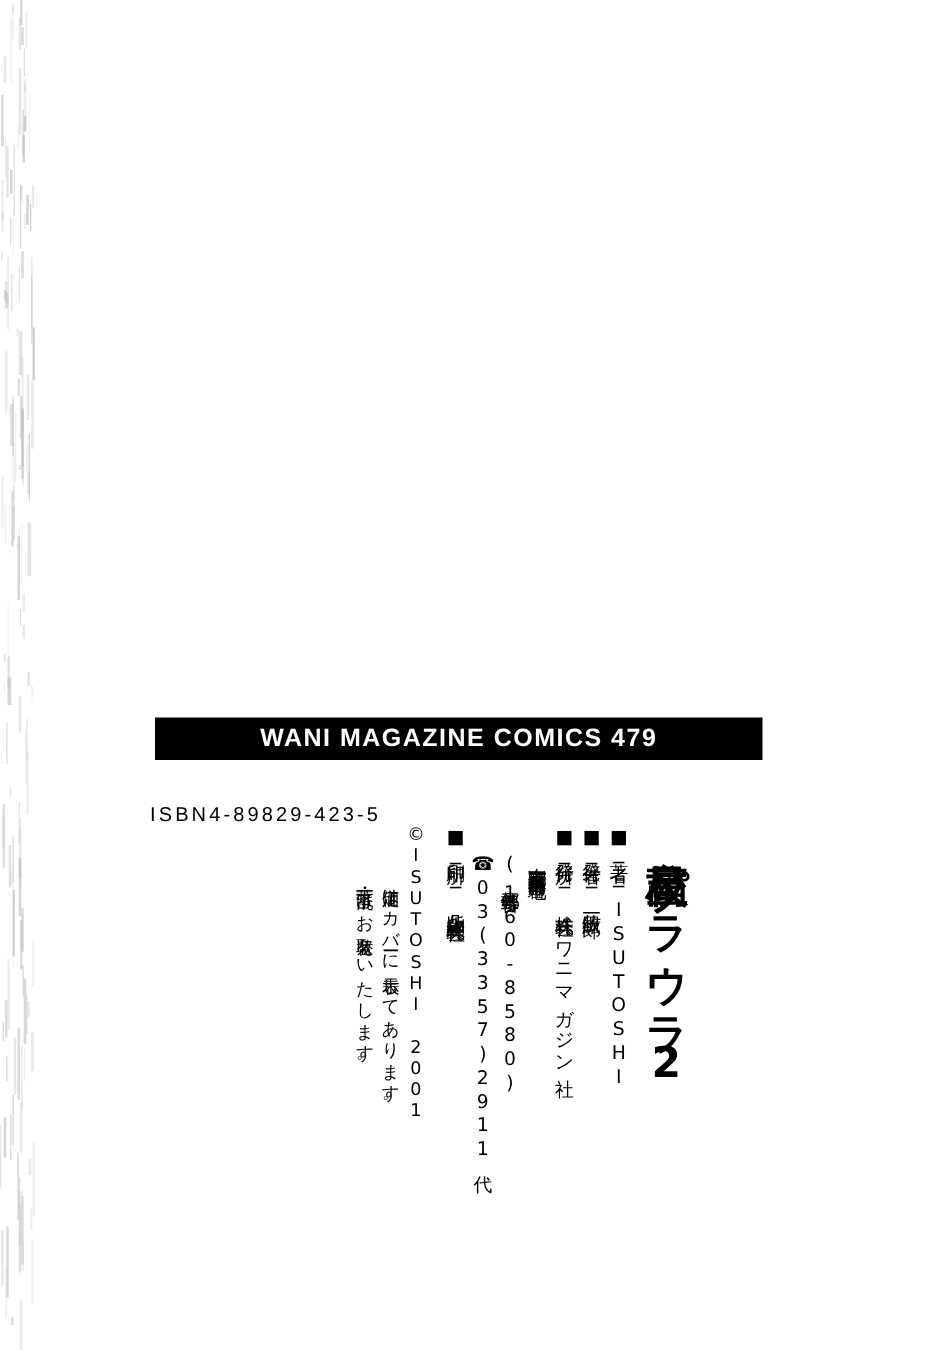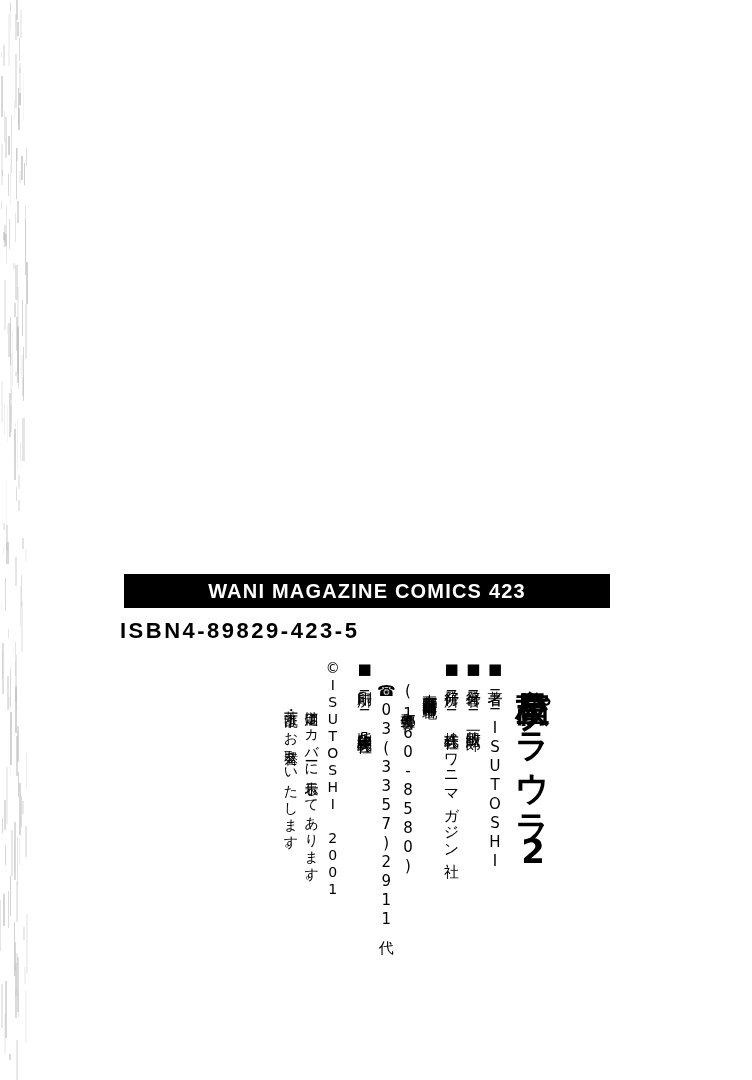--- a/index.html
+++ b/index.html
@@ -44,25 +44,25 @@
     justify-content: center;
     letter-spacing: 1.2px;
     font-size: 20px;
     font-weight: 700;
     font-family: "Liberation Sans", sans-serif;
   }
 
   .isbn {
     position: absolute;
     left: 120px;
-    top: 618px;
-    font-size: 22px;
+    top: 644px;
+    font-size: 16px;
     letter-spacing: 2.5px;
     font-family: "Liberation Sans", sans-serif;
-    font-weight: 700;
+    font-weight: 400;
     white-space: nowrap;
   }
 
   
   .vertical-block {
     position: absolute;
     left: 150px;
     top: 660px;
     width: 400px;
     height: 330px;
@@ -248,21 +248,21 @@
     <i class="streak" style="left: 21.1px; top: 601.4px; width: 2px; height: 50.9px; opacity: 0.28;"></i>
     <i class="streak" style="left: 9.9px; top: 875.7px; width: 1.4px; height: 40px; opacity: 0.72;"></i>
     <i class="streak" style="left: 16.4px; top: 147.6px; width: 1.9px; height: 13.6px; opacity: 0.42;"></i>
     <i class="streak" style="left: 4.8px; top: 844.5px; width: 1px; height: 20.5px; opacity: 0.63;"></i>
     <i class="streak" style="left: 18.3px; top: 107.5px; width: 1.3px; height: 22.5px; opacity: 0.69;"></i>
     <i class="streak" style="left: 6.5px; top: 324.6px; width: 1px; height: 9.1px; opacity: 0.24;"></i>
     <i class="streak" style="left: 17.5px; top: 771.6px; width: 1.8px; height: 25.1px; opacity: 0.67;"></i>
   </div>
 
 <div class="series-band">
-  <span>WANI MAGAZINE COMICS 423</span>
+  <span>WANI MAGAZINE COMICS 479</span>
 </div>
 
 <div class="isbn">ISBN4-89829-423-5</div>
 
 <div class="vertical-block">
   <div class="title-col">高校星プラウラ2</div>
   <div class="vcol">■著者──ISUTOSHI</div>
   <div class="vcol">■発行者──牧田紘一郎</div>
   <div class="vcol">■発行所──株式会社 ワニマガジン社</div>
   <div class="vcol indent">東京都新宿区内藤町一番地</div>

